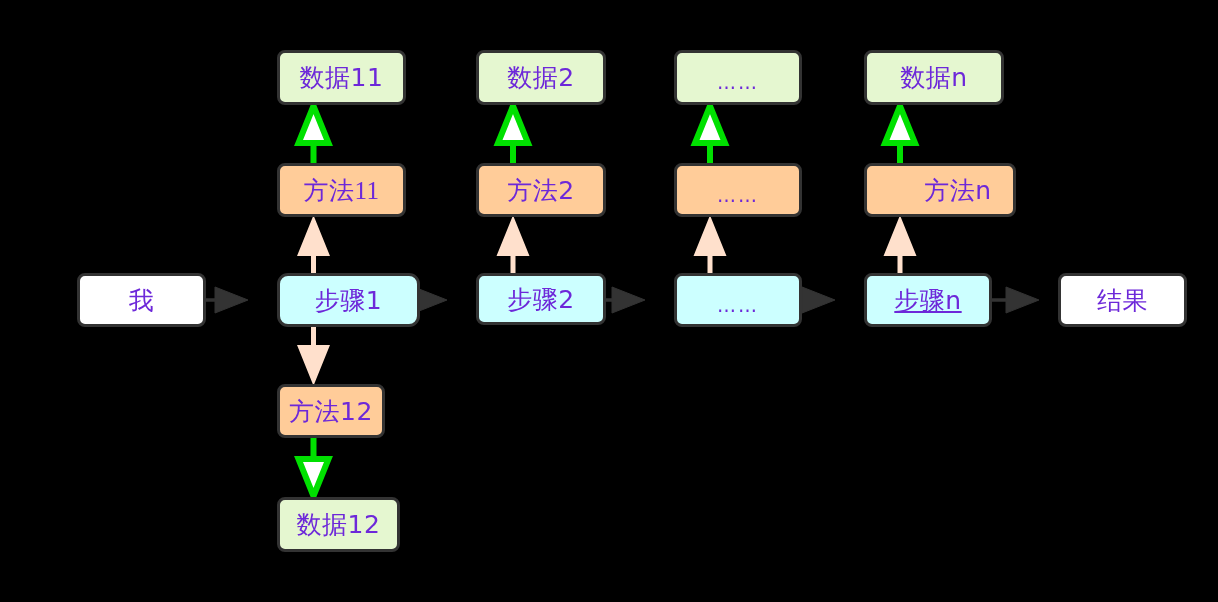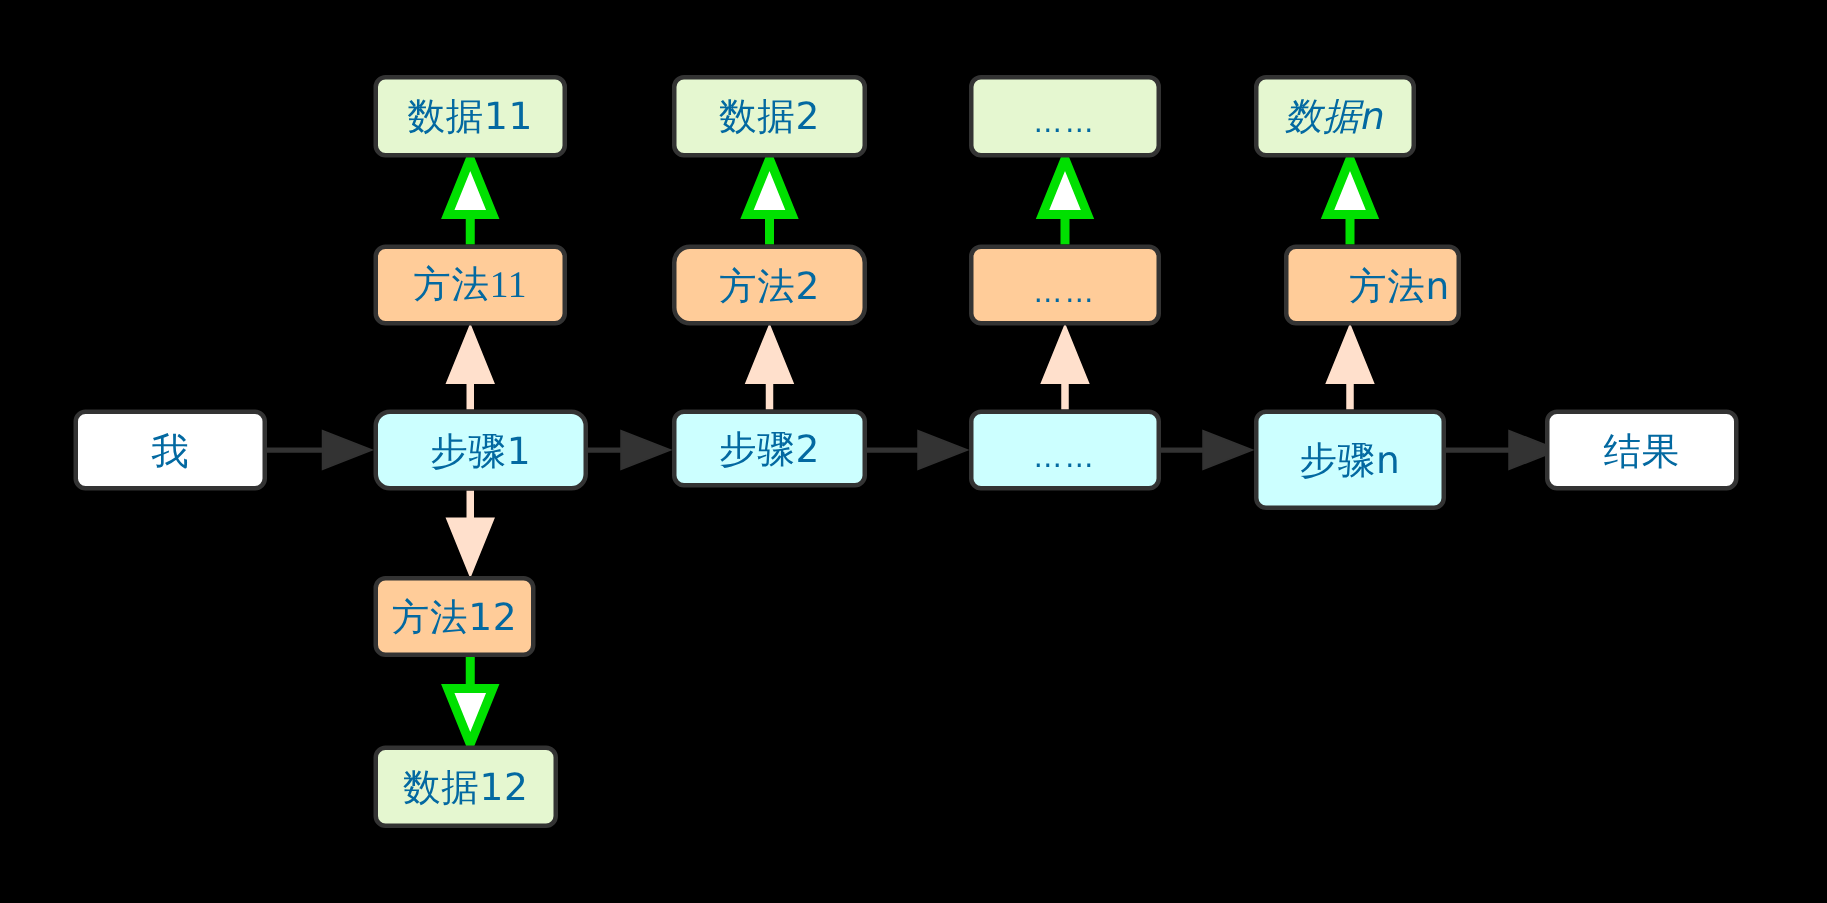--- a/index.html
+++ b/index.html
@@ -23,25 +23,26 @@
   }
   .node {
     position: absolute;
     box-sizing: border-box;
     border: 3px solid #333333;
     border-radius: 8px;
     display: flex;
     align-items: center;
     justify-content: center;
     font-size: 25px;
-    color: #0369a1;
+    color: #6d28d9;
     line-height: 1;
     letter-spacing: 0.5px;
     white-space: nowrap;
     z-index: 3;
+    margin-left: 28px;
   }
   .node.white   { background: #FFFFFF; }
   .node.blue    { background: #CCFFFF; }
   .node.orange  { background: #FFCC99; }
   .node.green   { background: #E5F7D0; }
   .node .label { pointer-events: none; }
   .node.dots .label {
     font-size: 19px;
     letter-spacing: 2px;
     position: relative;
@@ -131,48 +132,48 @@
       </div>
       <div class="node blue" style="left: 249px; top: 273px; width: 143px; height: 54px; border-radius: 11px;">
         <span class="label">步骤1</span>
       </div>
       <div class="node blue" style="left: 448px; top: 273px; width: 130px; height: 52px;">
         <span class="label">步骤2</span>
       </div>
       <div class="node blue dots" style="left: 646px; top: 273px; width: 128px; height: 54px;">
         <span class="label">……</span>
       </div>
-      <div class="node blue" style="left: 836px; top: 273px; width: 128px; height: 67px;">
+      <div class="node blue" style="left: 836px; top: 273px; width: 128px; height: 54px; text-decoration: underline;">
         <span class="label">步骤n</span>
       </div>
       <div class="node white" style="left: 1030px; top: 273px; width: 129px; height: 54px;">
         <span class="label">结果</span>
       </div>
       <div class="node orange" style="left: 249px; top: 163px; width: 129px; height: 54px; font-family: Liberation Serif, serif;">
         <span class="label">方法11</span>
       </div>
-      <div class="node orange" style="left: 448px; top: 163px; width: 130px; height: 54px; border-radius: 12px;">
+      <div class="node orange" style="left: 448px; top: 163px; width: 130px; height: 54px;">
         <span class="label">方法2</span>
       </div>
       <div class="node orange dots" style="left: 646px; top: 163px; width: 128px; height: 54px;">
         <span class="label">……</span>
       </div>
-      <div class="node orange" style="left: 856px; top: 163px; width: 118px; height: 54px; padding-left: 36px;">
+      <div class="node orange" style="left: 836px; top: 163px; width: 152px; height: 54px; padding-left: 36px;">
         <span class="label">方法n</span>
       </div>
       <div class="node green" style="left: 249px; top: 50px; width: 129px; height: 55px;">
         <span class="label">数据11</span>
       </div>
       <div class="node green" style="left: 448px; top: 50px; width: 130px; height: 55px;">
         <span class="label">数据2</span>
       </div>
       <div class="node green dots" style="left: 646px; top: 50px; width: 128px; height: 55px;">
         <span class="label">……</span>
       </div>
-      <div class="node green" style="left: 836px; top: 50px; width: 108px; height: 55px; font-style: italic;">
+      <div class="node green" style="left: 836px; top: 50px; width: 140px; height: 55px;">
         <span class="label">数据n</span>
       </div>
       <div class="node orange" style="left: 249px; top: 384px; width: 108px; height: 54px;">
         <span class="label">方法12</span>
       </div>
       <div class="node green" style="left: 249px; top: 497px; width: 123px; height: 55px;">
         <span class="label">数据12</span>
       </div>
     </div>
 </div>

